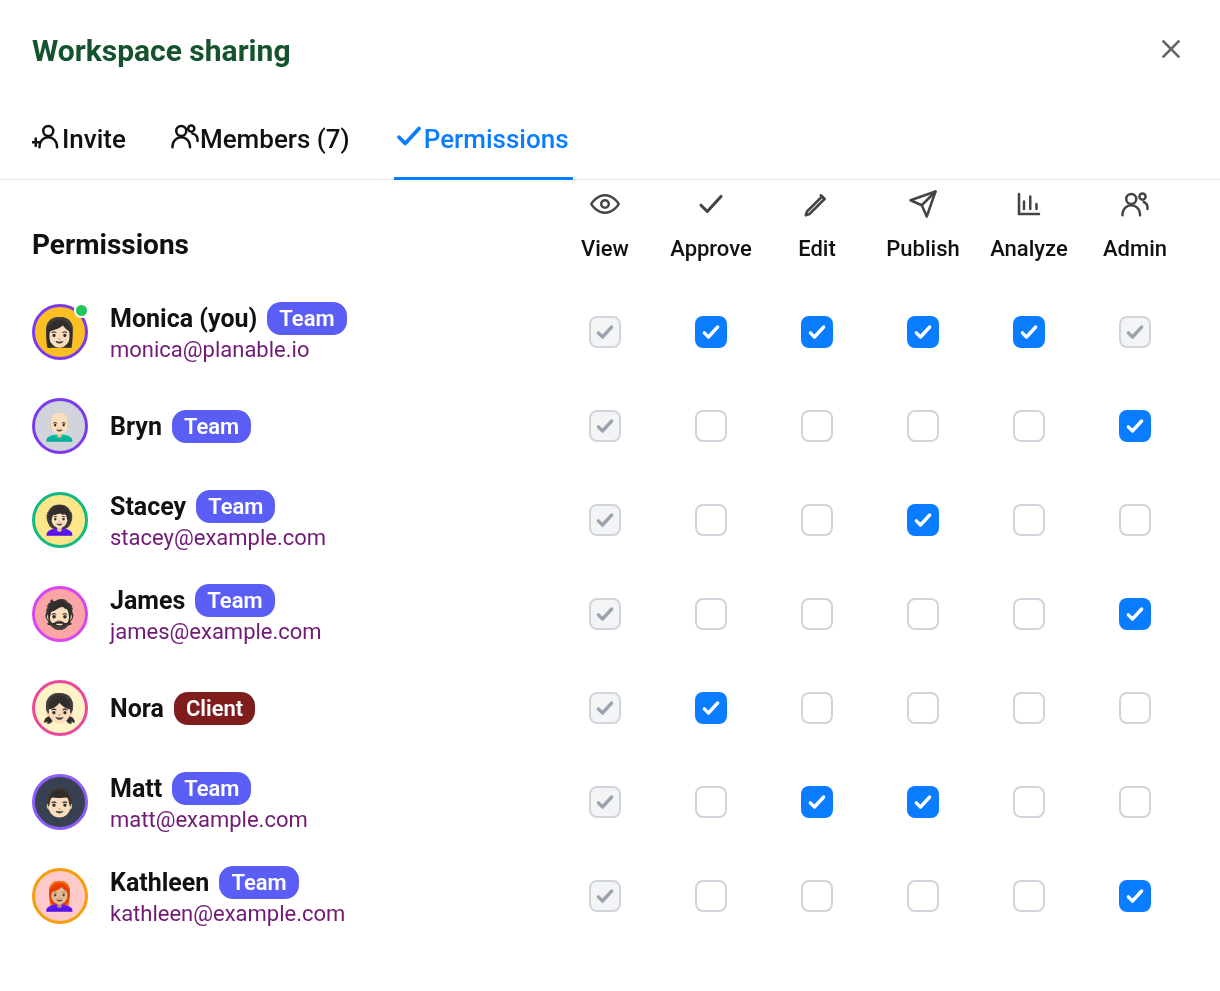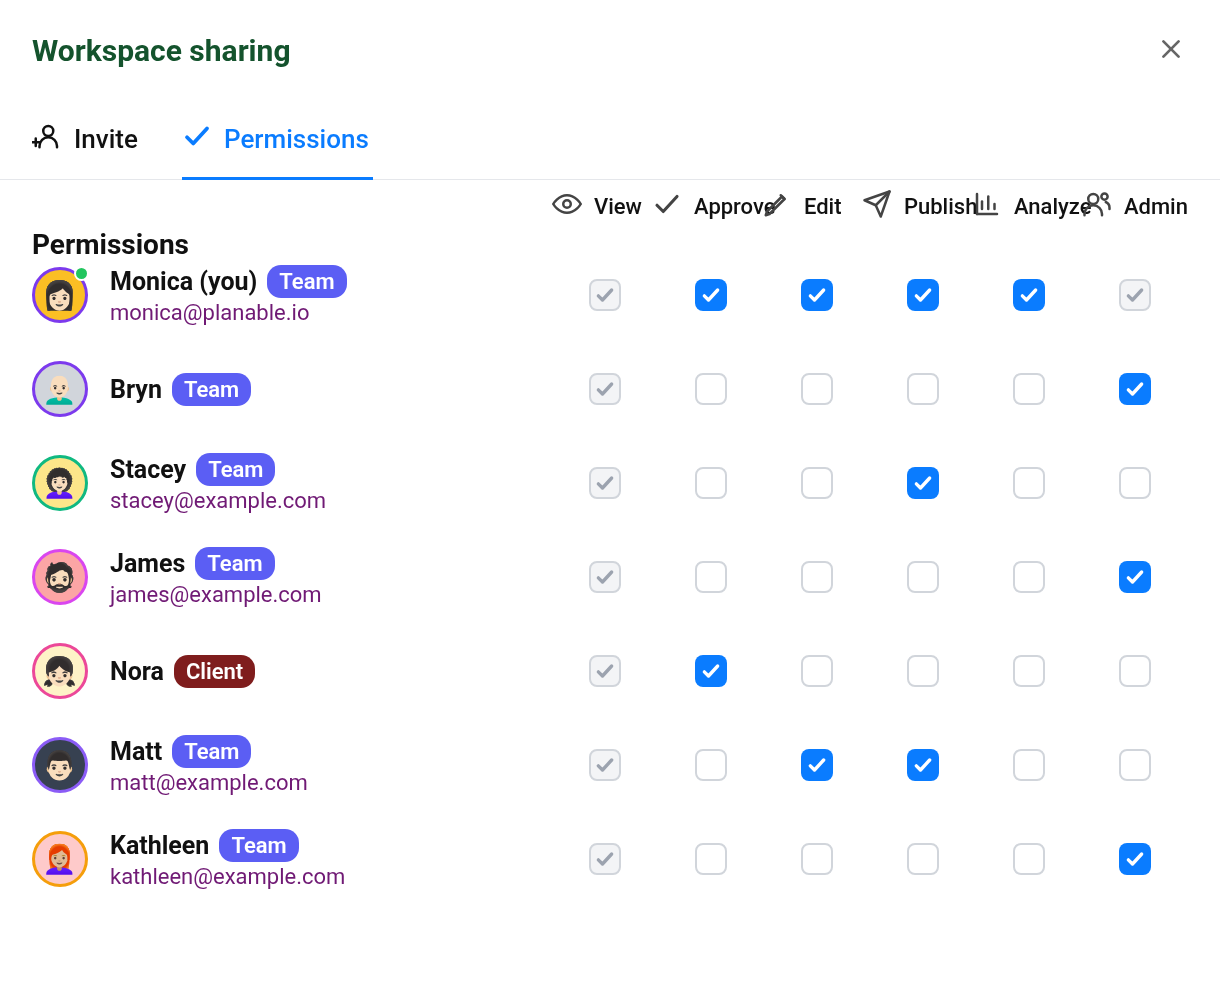--- a/index.html
+++ b/index.html
@@ -42,21 +42,21 @@
     .tabs {
       display: flex;
       gap: 40px;
       border-bottom: 1px solid #e5e7eb;
       padding: 0 32px;
       margin-top: 32px;
     }
     .tab {
       display: flex;
       align-items: center;
-      gap: 12px;
+      gap: 0;
       padding: 20px 4px 20px 0;
       cursor: pointer;
       font-size: 26px;
       font-weight: 500;
       color: #111;
       border-bottom: 3px solid transparent;
       margin-bottom: -1px;
     }
     .tab.active {
       color: #0a7cff;
@@ -87,20 +87,21 @@
       width: 520px;
       flex-shrink: 0;
     }
     .perm-col-head {
       width: 110px;
       text-align: center;
       font-size: 22px;
       font-weight: 500;
       color: #111;
       display: flex;
+      flex-direction: column;
       align-items: center;
       gap: 12px;
     }
     .perm-col-head svg {
       color: #444;
     }
     .members {
       margin-top: 24px;
     }
     .member-row {
@@ -228,20 +229,31 @@
     <div class="tab">
       <span>
         <svg width="30" height="30" viewBox="0 0 24 24" fill="none" stroke="currentColor" stroke-width="2" stroke-linecap="round" stroke-linejoin="round">
             <circle cx="13" cy="8" r="4"></circle>
             <path d="M6 21v-1a7 7 0 0 1 14 0v1"></path>
             <line x1="3" y1="14" x2="3" y2="20"></line>
             <line x1="0" y1="17" x2="6" y2="17"></line>
           </svg>
       </span>
       <span>Invite</span>
+    </div>
+    <div class="tab">
+      <span>
+        <svg width="30" height="30" viewBox="0 0 24 24" fill="none" stroke="currentColor" stroke-width="2" stroke-linecap="round" stroke-linejoin="round">
+            <circle cx="9" cy="8" r="4"></circle>
+            <path d="M2 21v-1a7 7 0 0 1 14 0v1"></path>
+            <circle cx="17" cy="6" r="2.5"></circle>
+            <path d="M22 16v-1a5 5 0 0 0-4-4.9"></path>
+          </svg>
+      </span>
+      <span>Members (7)</span>
     </div>
     <div class="tab active">
       <span>
         <svg width="30" height="30" viewBox="0 0 24 24" fill="none" stroke="currentColor" stroke-width="3" stroke-linecap="round" stroke-linejoin="round">
             <polyline points="4 13 9 18 20 6"></polyline>
           </svg>
       </span>
       <span>Permissions</span>
     </div>
   </div>

